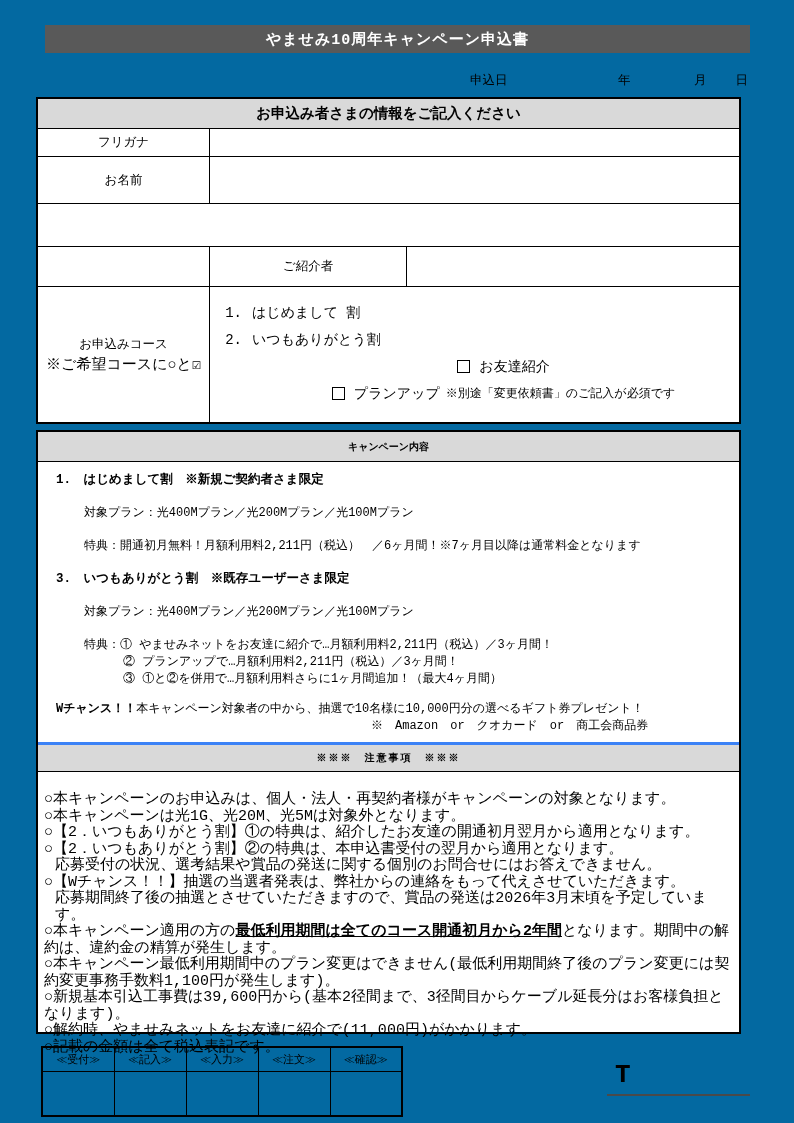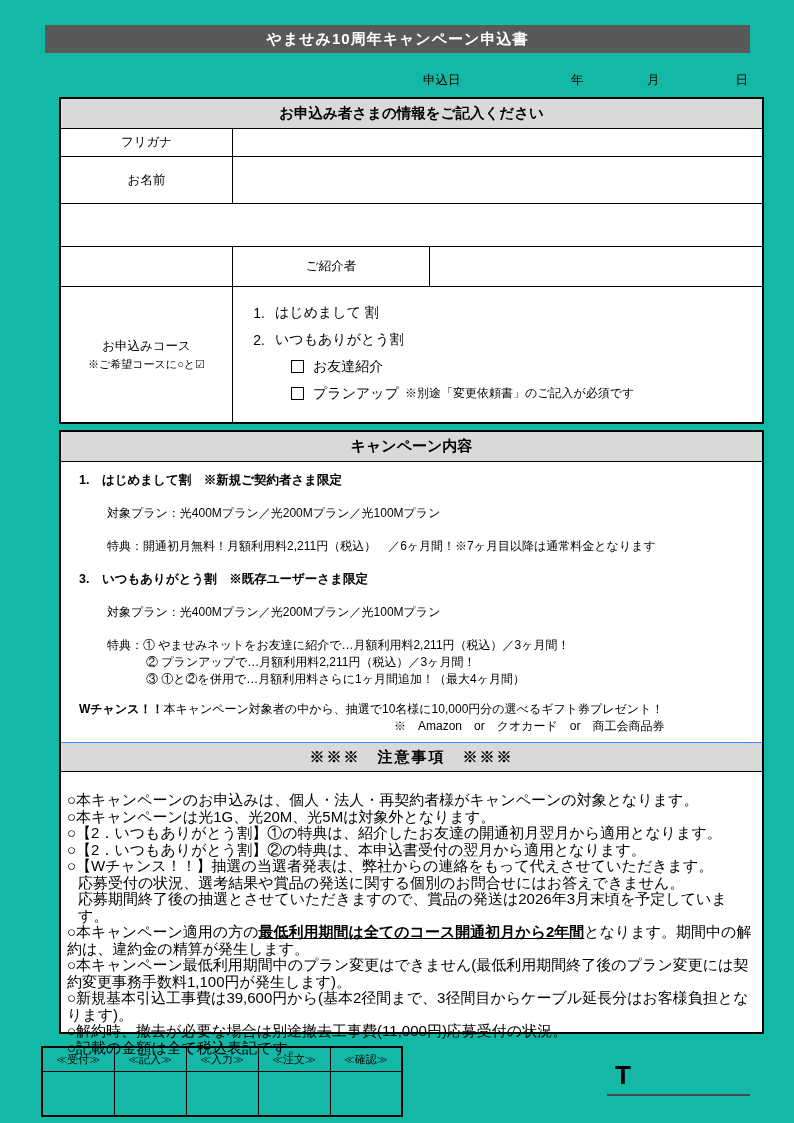--- a/index.html
+++ b/index.html
@@ -1,45 +1,45 @@
 <!DOCTYPE html>
 <html lang="ja"><head>
 <meta charset="utf-8">
 <style>
   * { box-sizing: border-box; margin: 0; padding: 0; }
   body { background: #ffffff; }
   .page {
     position: relative;
     width: 794px; height: 1123px;
-    background: #14b8a6;
-    font-family: Liberation Sans, sans-serif;
+    background: #0369a1;
+    font-family: Liberation Mono, monospace;
     color: #000;
     overflow: hidden;
   }
   
   .title-bar {
     position: absolute; left: 45px; top: 25px; width: 705px; height: 28px;
     background: #595959; color: #ffffff;
     font-size: 15px; font-weight: bold;
     display: flex; align-items: center; justify-content: center;
     letter-spacing: 1px;
   }
   
   .date-line {
     position: absolute; left: 45px; top: 72px; width: 705px; height: 18px;
     font-size: 12.5px;
   }
-  .date-line span { position: absolute; top: 0; }
+  .date-line span { position: absolute; top: 0; margin-left: 47px; }
   .dl-label { left: 378px; }
   .dl-year  { left: 526px; }
   .dl-month { left: 602px; }
   .dl-day   { right: 2px; }
   
   .boxtable {
-    position: absolute; left: 59px; width: 705px;
+    position: absolute; left: 36px; width: 705px;
     border: 2px solid #000; background: #fff;
   }
   .sec-header {
     background: #d9d9d9;
     font-weight: bold; text-align: center;
     display: flex; align-items: center; justify-content: center;
     border-bottom: 1px solid #000;
   }
   
   .t-applicant { top: 97px; }
@@ -53,45 +53,45 @@
   .lbl {
     display: flex; flex-direction: column;
     align-items: center; justify-content: center;
     font-size: 12.5px; text-align: center;
   }
   .r-furigana { height: 28px; }
   .r-name     { height: 47px; }
   .r-address  { height: 43px; }
   .r-phone    { height: 40px; }
   .r-course   { height: 135px; }
-  .lbl .sub-note { font-size: 11px; margin-top: 2px; }
+  .lbl .sub-note { font-size: 15px; margin-top: 2px; }
   .course-content { padding: 12px 0 0 10px; font-size: 14px; }
   .course-line { display: flex; align-items: center; height: 27px; }
   .course-line .num { width: 22px; text-align: right; margin-right: 10px; }
-  .course-check { display: flex; align-items: center; height: 27px; padding-left: 48px; }
+  .course-check { display: flex; align-items: center; height: 27px; padding-left: 48px; justify-content: center; }
   .cb {
     display: inline-block; width: 13px; height: 13px;
     border: 1.5px solid #000; margin-right: 9px; background: #fff;
     flex: none;
   }
   .course-check .small-note { font-size: 12px; margin-left: 6px; }
   
   .t-campaign { top: 430px; }
-  .t-campaign .sec-header { height: 30px; font-size: 15px; }
+  .t-campaign .sec-header { height: 30px; font-size: 10px; }
   .camp-body { padding: 10px 14px 0 18px; font-size: 12px; line-height: 17px; height: 280px; }
   .camp-body .h { font-weight: bold; font-size: 12.5px; }
   .ind { margin-left: 28px; }
   .ind2 { margin-left: 67px; }
   .gap { margin-top: 16px; }
   .gap-s { margin-top: 13px; }
   .wchance .wl { font-weight: bold; }
   .wsub { margin-left: 315px; }
   .notes-header {
     height: 28px; font-size: 15px; letter-spacing: 2px;
-    border-top: 1px solid #3b82f6;
+    border-top: 3px solid #3b82f6;
   }
   .notes-body { padding: 20px 6px 0 6px; font-size: 15px; line-height: 16.5px; height: 260px; }
   .note-line.indent { padding-left: 11px; }
   .note-strong { font-weight: bold; text-decoration: underline; }
   
   .stamp-table {
     position: absolute; left: 41px; top: 1046px;
     border-collapse: collapse;
   }
   .stamp-table th, .stamp-table td {
@@ -192,27 +192,27 @@
       <div class="wsub">※　Amazon　or　クオカード　or　商工会商品券</div>
     </div>
 
     <div class="sec-header notes-header">※※※　注意事項　※※※</div>
 
     <div class="notes-body">
       <div class="note-line">○本キャンペーンのお申込みは、個人・法人・再契約者様がキャンペーンの対象となります。</div>
       <div class="note-line">○本キャンペーンは光1G、光20M、光5Mは対象外となります。</div>
       <div class="note-line">○【2．いつもありがとう割】①の特典は、紹介したお友達の開通初月翌月から適用となります。</div>
       <div class="note-line">○【2．いつもありがとう割】②の特典は、本申込書受付の翌月から適用となります。</div>
+      <div class="note-line indent">応募受付の状況、選考結果や賞品の発送に関する個別のお問合せにはお答えできません。</div>
       <div class="note-line">○【Wチャンス！！】抽選の当選者発表は、弊社からの連絡をもって代えさせていただきます。</div>
-      <div class="note-line indent">応募受付の状況、選考結果や賞品の発送に関する個別のお問合せにはお答えできません。</div>
       <div class="note-line indent">応募期間終了後の抽選とさせていただきますので、賞品の発送は2026年3月末頃を予定しています。</div>
       <div class="note-line"><span>○本キャンペーン適用の方の</span><span class="note-strong">最低利用期間は全てのコース開通初月から2年間</span><span>となります。期間中の解約は、違約金の精算が発生します。</span></div>
       <div class="note-line">○本キャンペーン最低利用期間中のプラン変更はできません(最低利用期間終了後のプラン変更には契約変更事務手数料1,100円が発生します)。</div>
       <div class="note-line">○新規基本引込工事費は39,600円から(基本2径間まで、3径間目からケーブル延長分はお客様負担となります)。</div>
-      <div class="note-line">○解約時、撤去が必要な場合は別途撤去工事費(11,000円)応募受付の状況。</div>
+      <div class="note-line">○解約時、やませみネットをお友達に紹介で(11,000円)がかかります。</div>
       <div class="note-line">○記載の金額は全て税込表記です。</div>
     </div>
   </div>
 
   <table class="stamp-table">
     <tbody>
         <tr>
       <th>≪受付≫</th>
       <th>≪記入≫</th>
       <th>≪入力≫</th>

